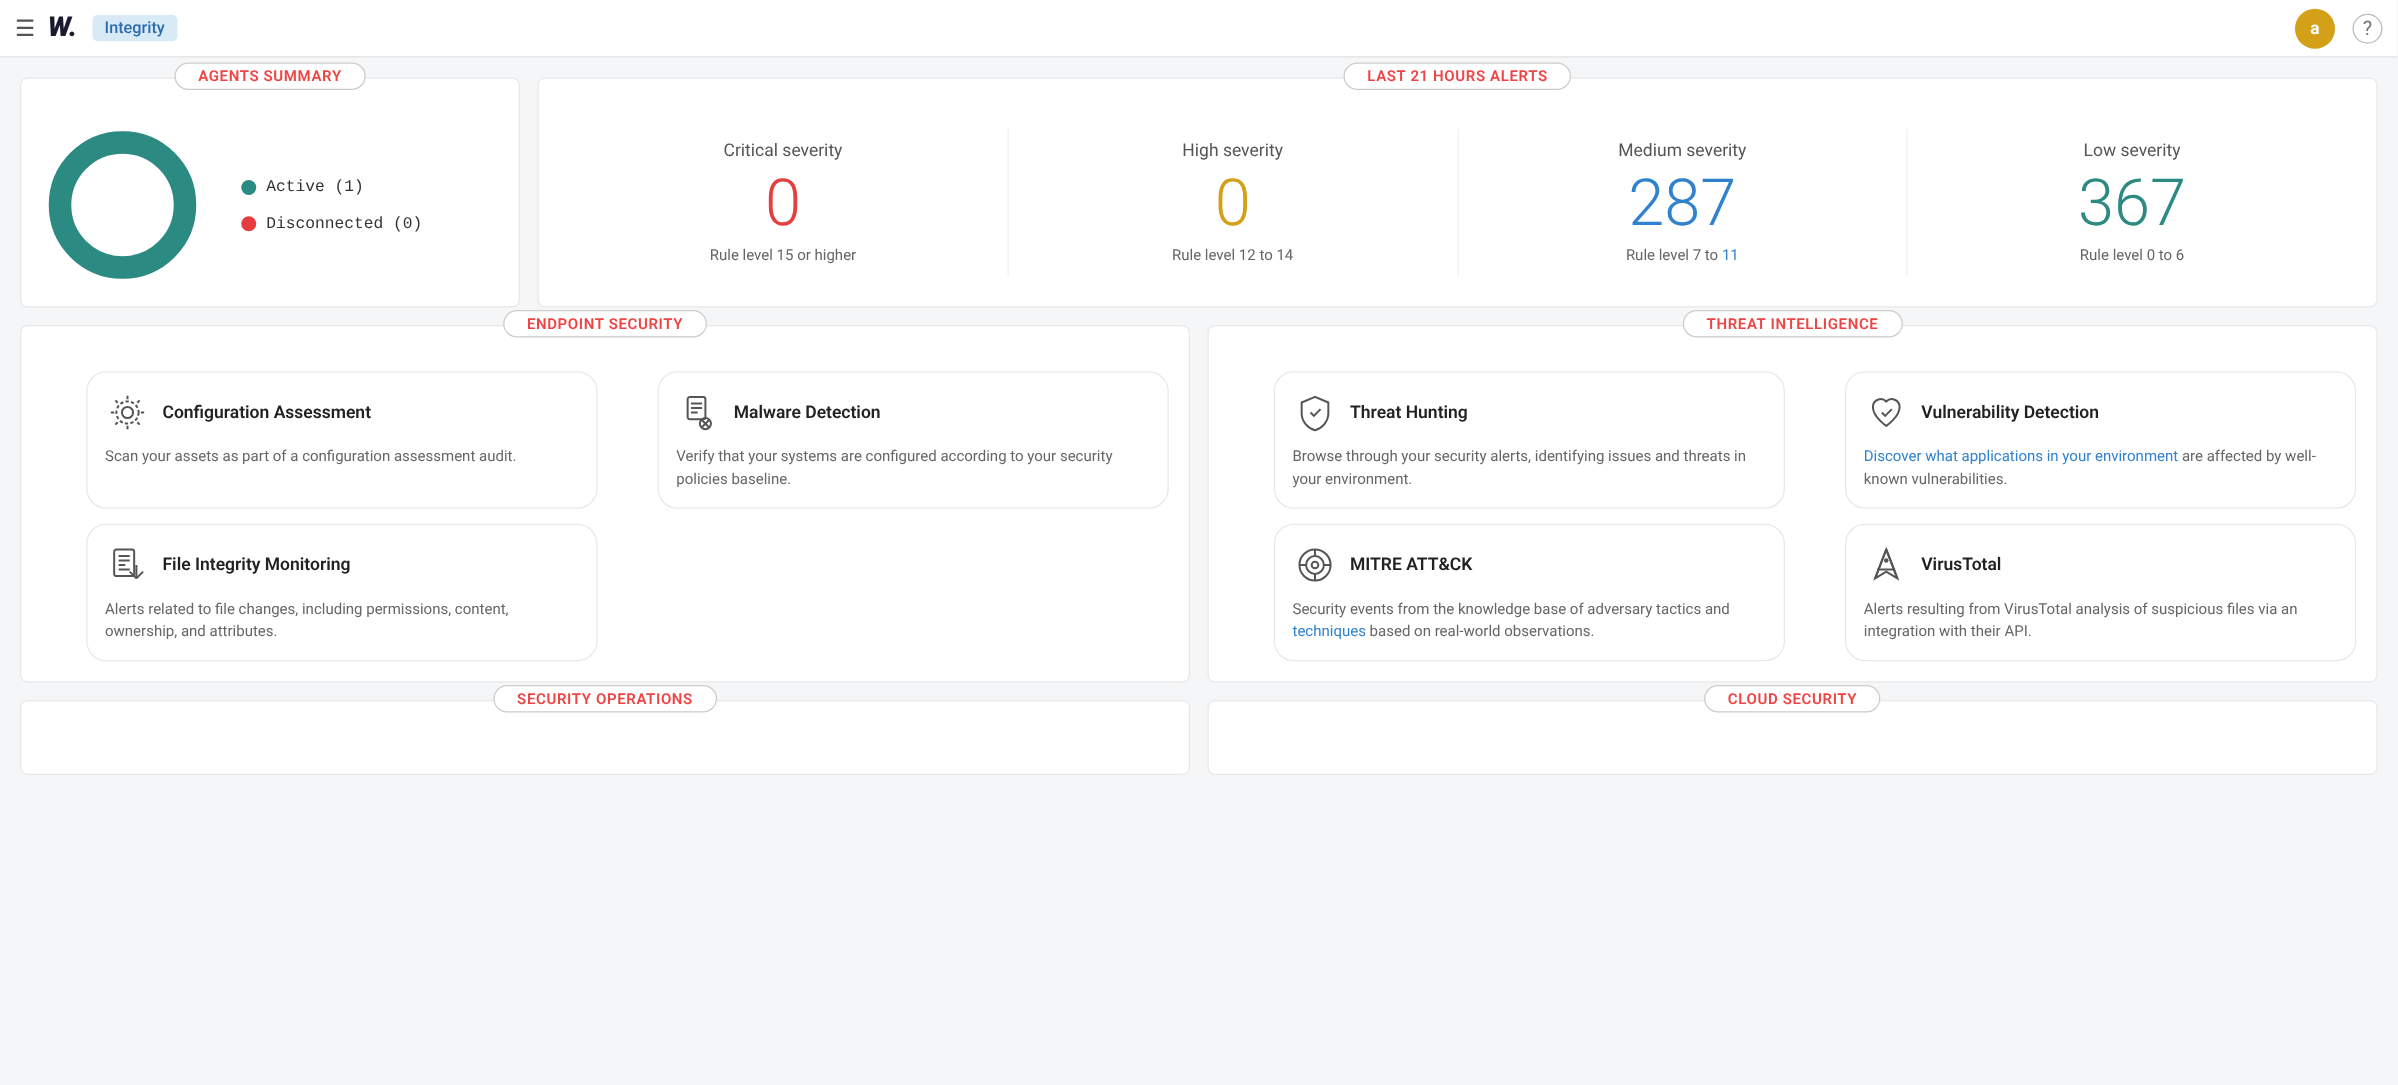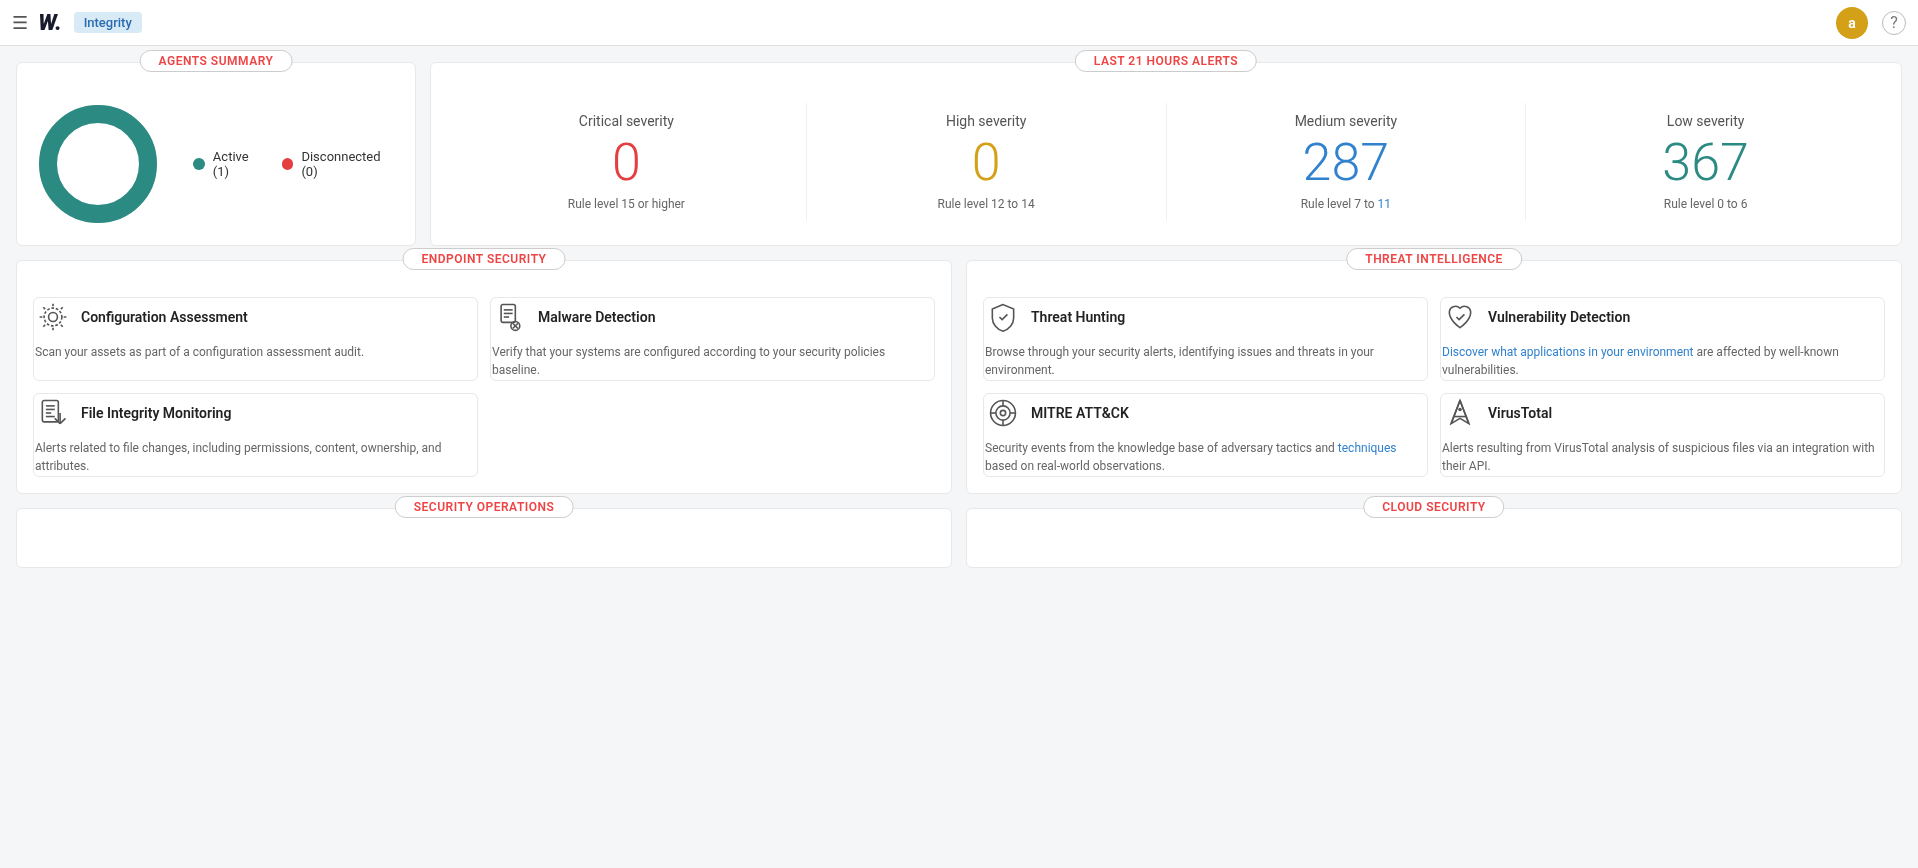--- a/index.html
+++ b/index.html
@@ -125,22 +125,23 @@
       position: relative;
       width: 130px;
       height: 130px;
       flex-shrink: 0;
     }
     .donut-wrapper svg {
       transform: rotate(-90deg);
     }
     .agents-legend {
       display: flex;
-      flex-direction: row;
-      gap: 14px;
+      flex-direction: column;
+      gap: 14px;
+      font-family: Liberation Mono, monospace;
     }
     .legend-item {
       display: flex;
       align-items: center;
       gap: 8px;
       font-size: 13px;
     }
     .legend-dot {
       width: 12px;
       height: 12px;
@@ -208,24 +209,25 @@
     }
 
     .cards-grid {
       display: grid;
       grid-template-columns: 1fr 1fr;
       gap: 12px;
       margin-top: 16px;
     }
     .feature-card {
       border: 1px solid #e8e8e8;
-      border-radius: 6px;
-      padding: 1px;
+      border-radius: 16px;
+      padding: 14px;
       cursor: pointer;
       transition: box-shadow 0.15s;
+      margin-left: 36px;
     }
     .feature-card-header {
       display: flex;
       align-items: center;
       gap: 10px;
       margin-bottom: 8px;
     }
     .feature-icon {
       width: 36px;
       height: 36px;

